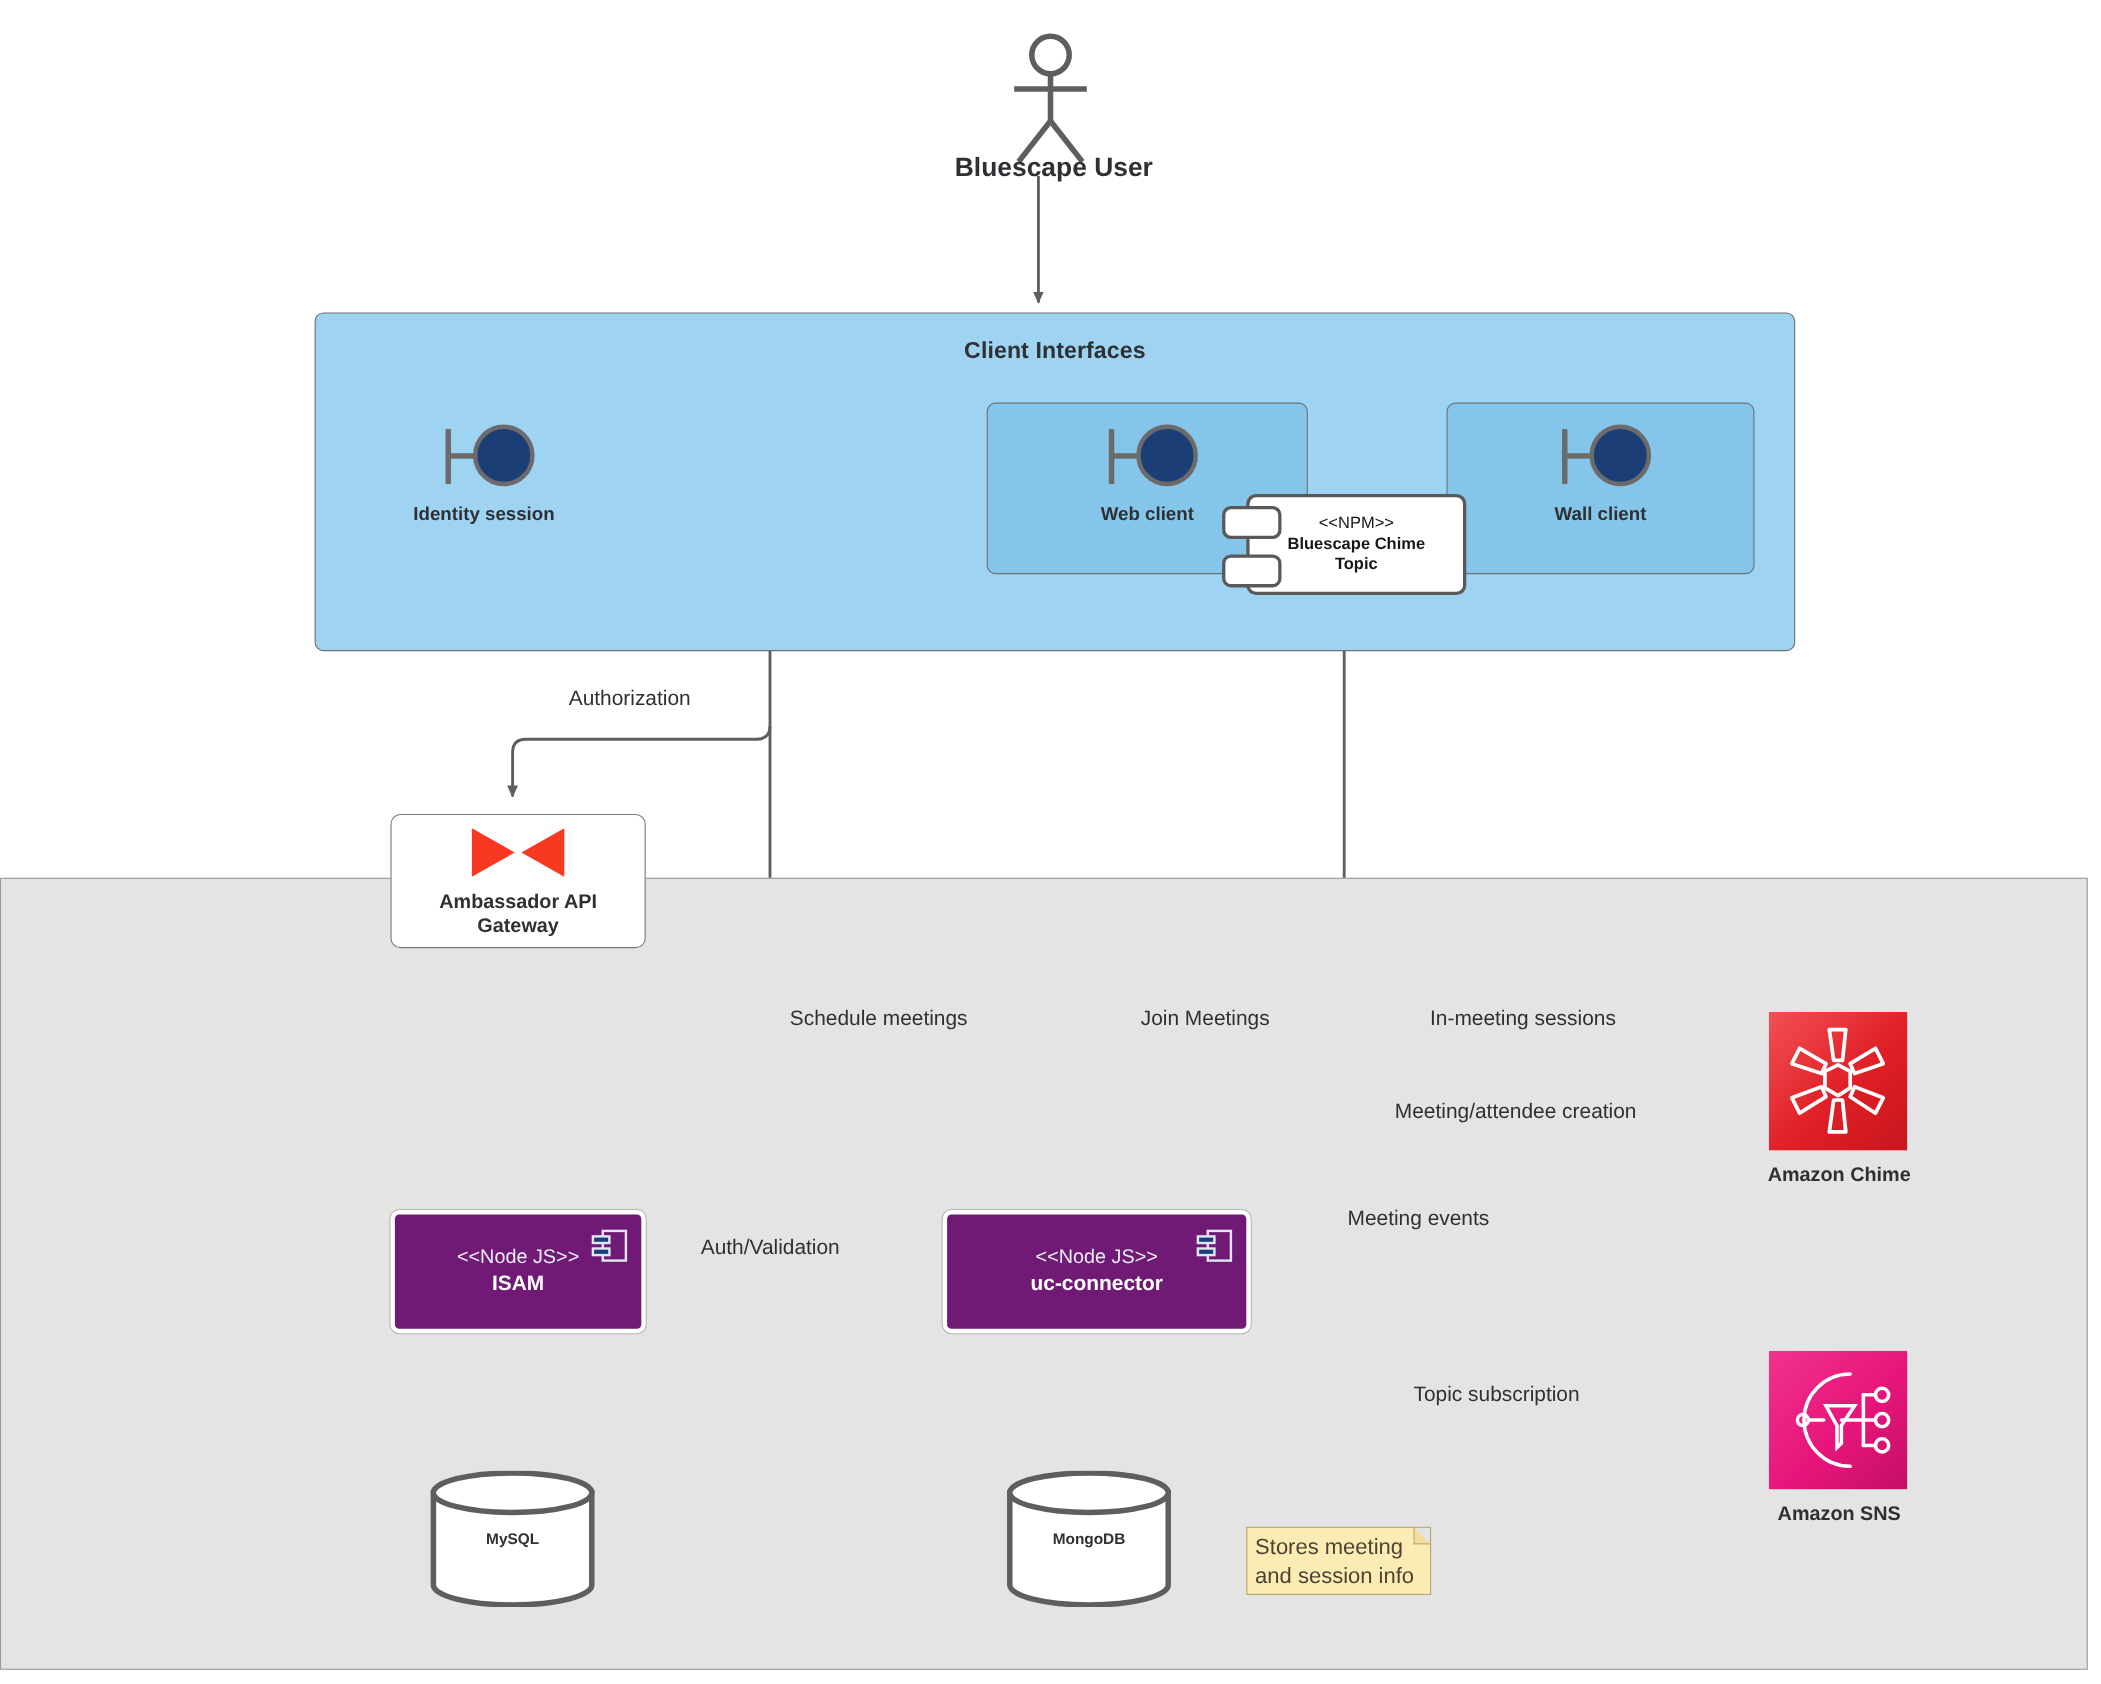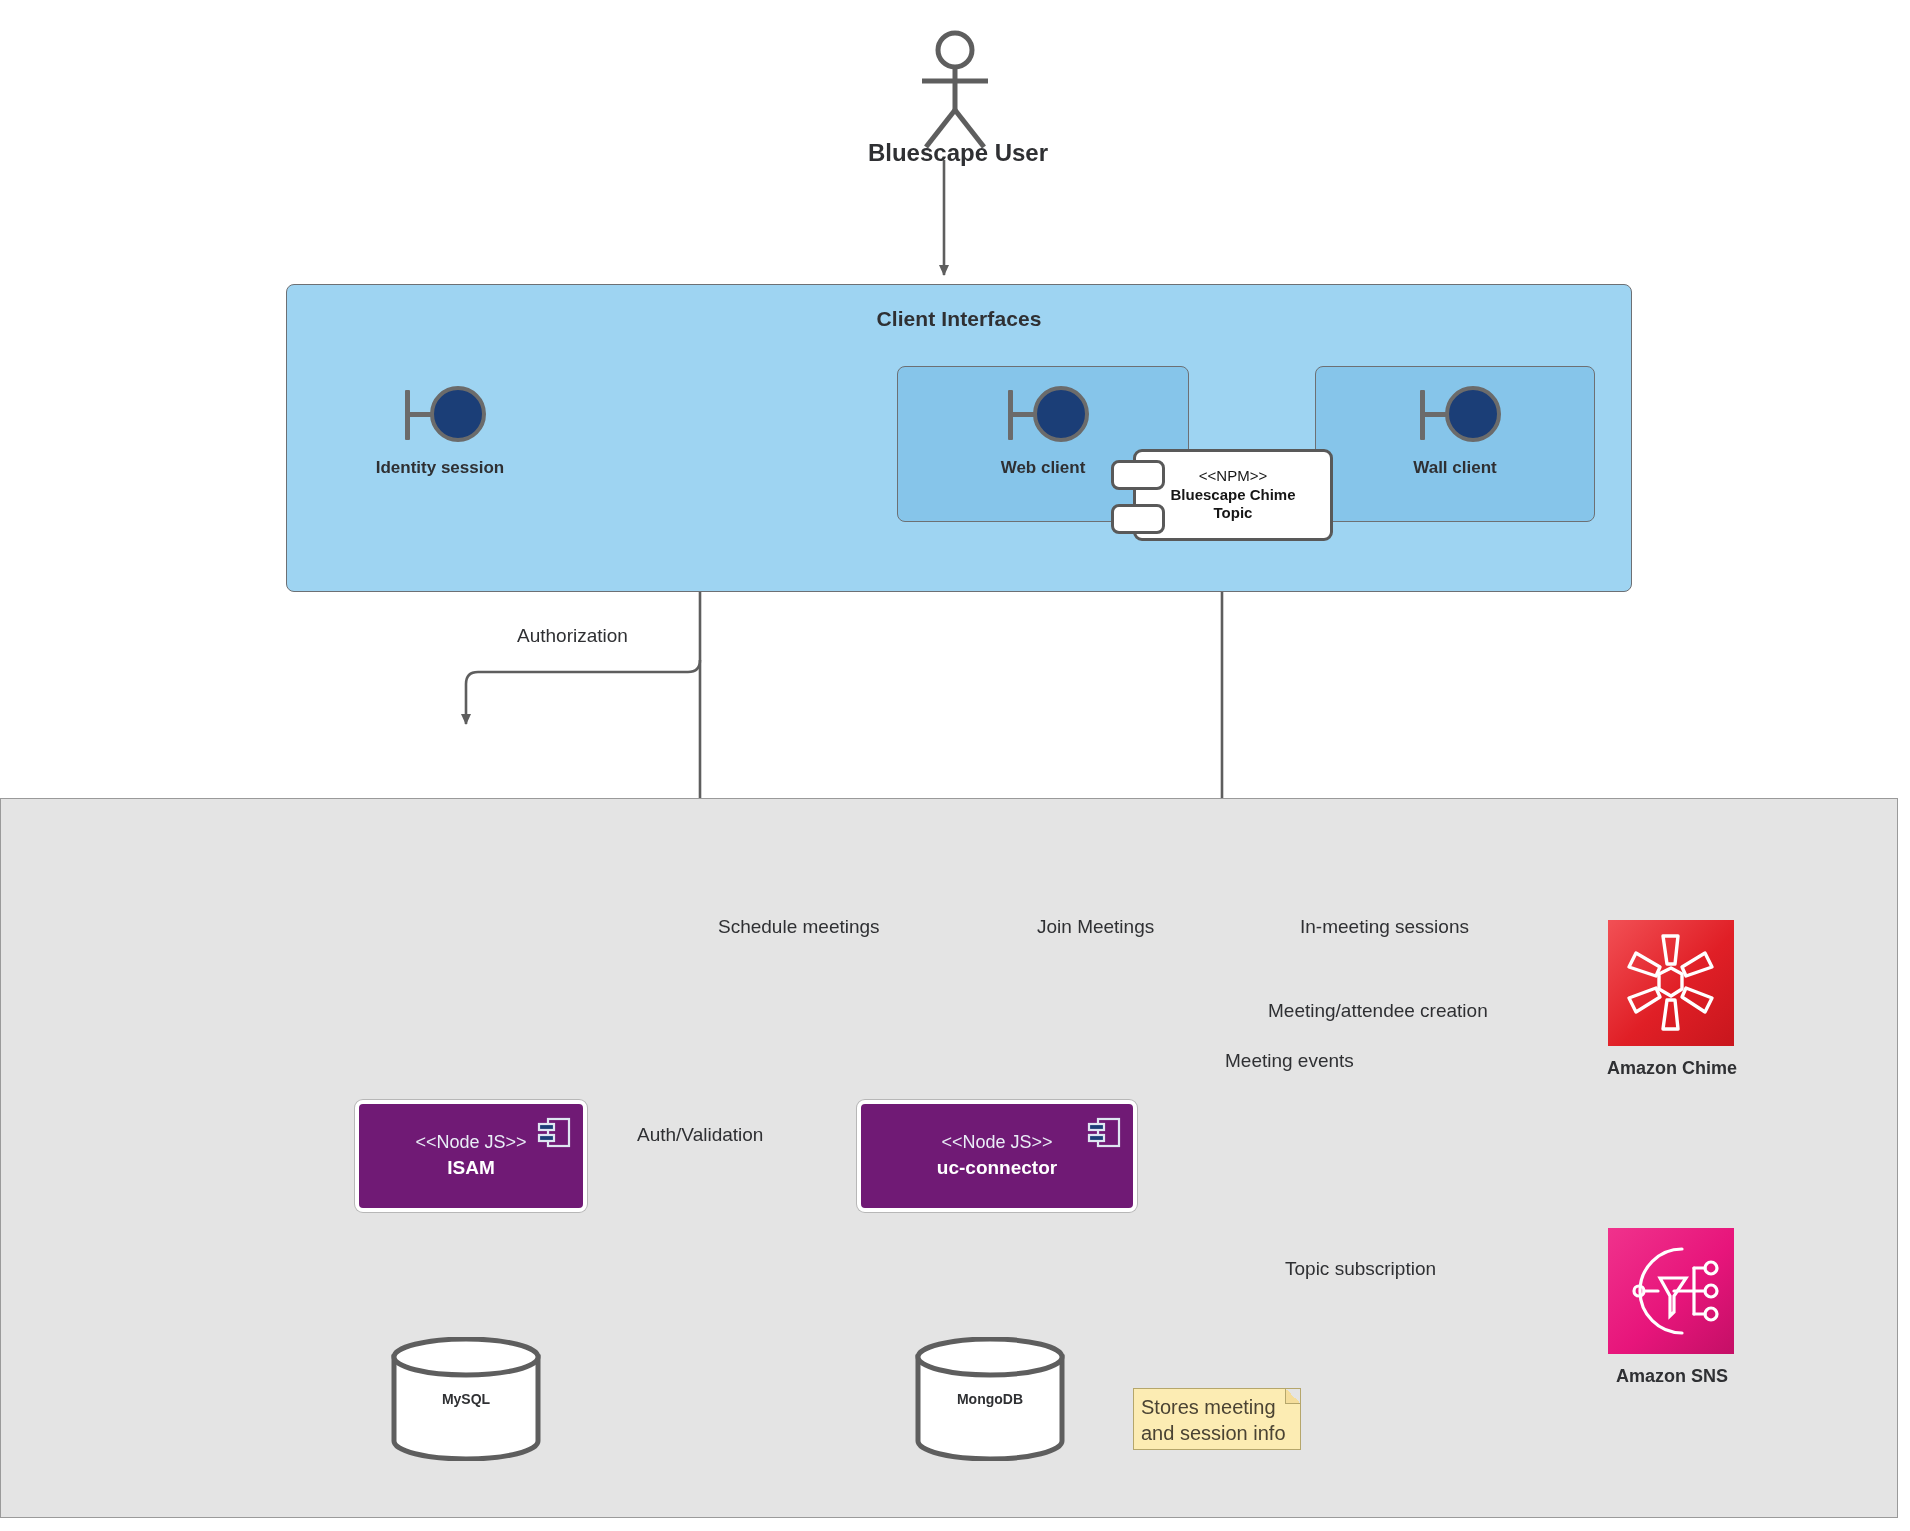--- a/index.html
+++ b/index.html
@@ -189,20 +189,30 @@
   <div class="npm-tab t1" style="left:1111px;top:460px;"></div>
   <div class="npm-tab t2" style="left:1111px;top:504px;"></div>
   <div class="npm-comp">
     <div class="npm-stereo">&lt;&lt;NPM&gt;&gt;</div>
     <div class="npm-name">Bluescape Chime</div>
     <div class="npm-name">Topic</div>
   </div>
 
   <div class="backend-zone"></div>
 
+  <div class="boxnode" style="left:355px;top:740px;width:232px;height:122px;">
+    <div style="margin-bottom:4px;">
+      <svg viewBox="0 0 90 50" width="90" height="50">
+        <path d="M3,3 L42,25 L3,47 Z" fill="#f93822"></path>
+        <path d="M87,3 L48,25 L87,47 Z" fill="#f93822"></path>
+      </svg>
+    </div>
+    <div class="title">Ambassador API</div>
+    <div class="title">Gateway</div>
+  </div>
 
   <div class="nodejs" style="left:355px;top:1100px;width:232px;height:112px;">
     <div class="uml-icon">
       <svg viewBox="0 0 34 34" width="34" height="34">
         <rect x="11" y="3" width="21" height="27" fill="none" stroke="#dfe6f2" stroke-width="2.2"></rect>
         <rect x="2" y="8" width="15" height="6" fill="#1b3e77" stroke="#dfe6f2" stroke-width="2.2"></rect>
         <rect x="2" y="19" width="15" height="6" fill="#1b3e77" stroke="#dfe6f2" stroke-width="2.2"></rect>
       </svg>
     </div>
     <div class="stereo">&lt;&lt;Node JS&gt;&gt;</div>
@@ -294,17 +304,17 @@
       </g>
     </svg>
   </div>
   <div class="aws-label" style="left:1562px;top:1366px;">Amazon SNS</div>
 
   <div class="elabel" style="left:517px;top:625px;">Authorization</div>
   <div class="elabel" style="left:718px;top:916px;">Schedule meetings</div>
   <div class="elabel" style="left:1037px;top:916px;">Join Meetings</div>
   <div class="elabel" style="left:1300px;top:916px;">In-meeting sessions</div>
   <div class="elabel" style="left:1268px;top:1000px;">Meeting/attendee creation</div>
-  <div class="elabel" style="left:1225px;top:1050px;text-align:center;">Meeting events</div>
+  <div class="elabel" style="left:1225px;top:1098px;text-align:center;">Meeting events</div>
   <div class="elabel" style="left:1285px;top:1258px;">Topic subscription</div>
   <div class="elabel" style="left:637px;top:1124px;">Auth/Validation</div>
 
 </div>
 
 </body></html>

